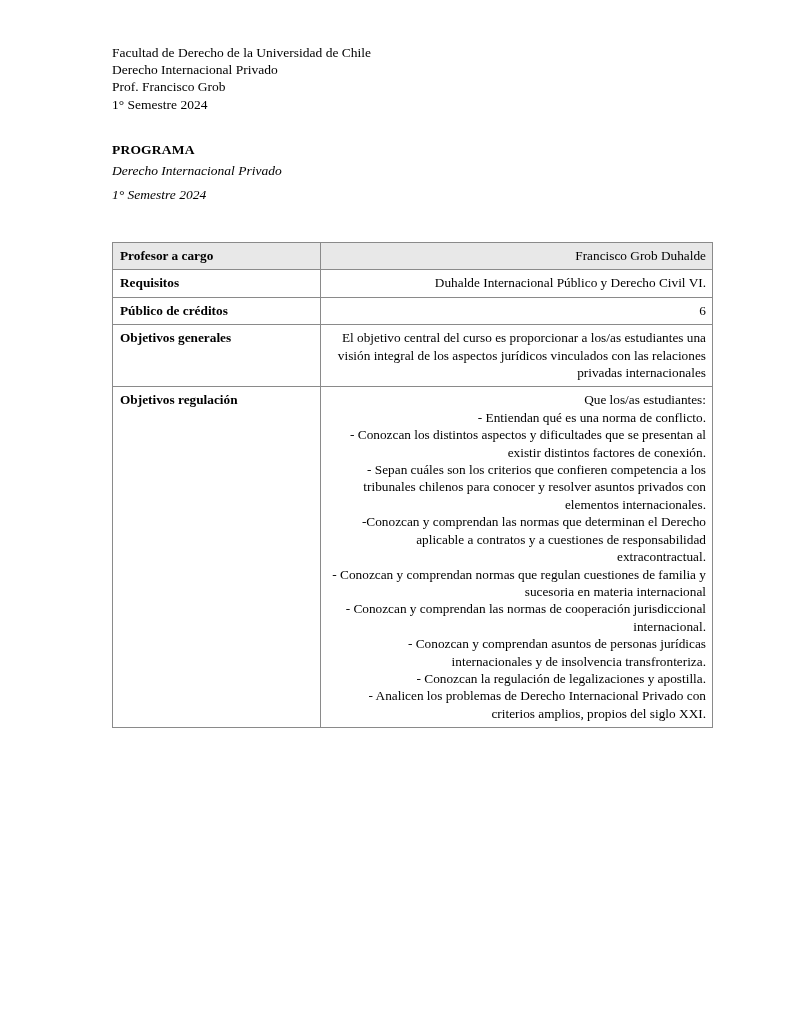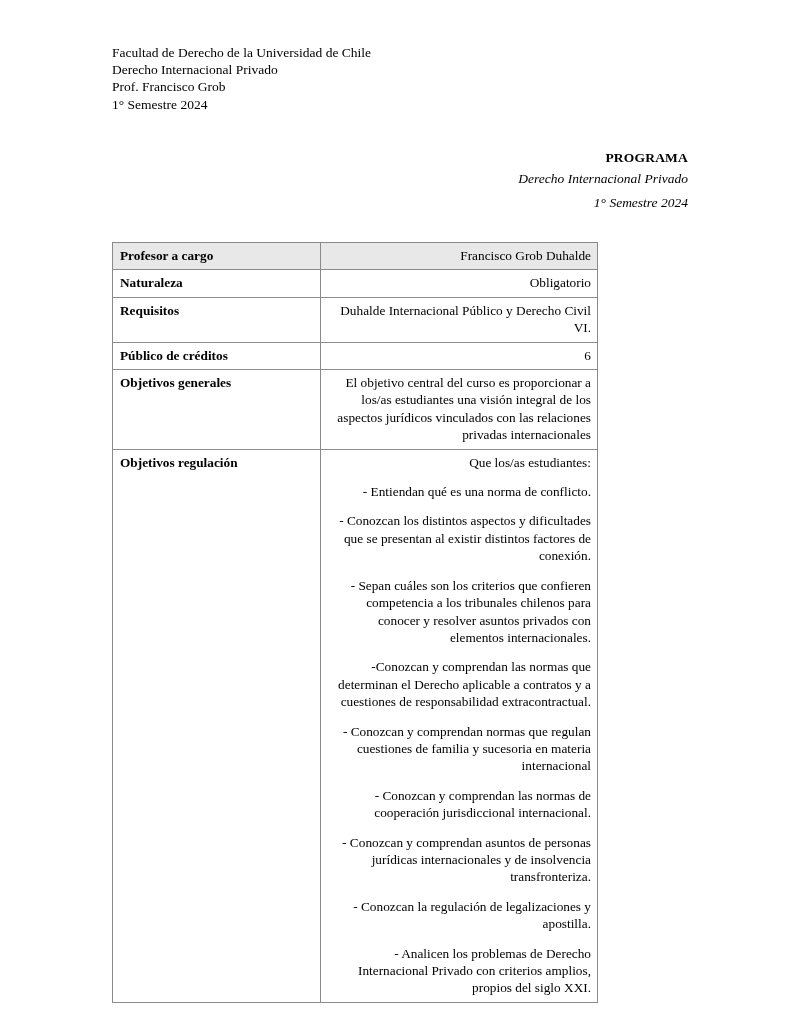--- a/index.html
+++ b/index.html
@@ -29,23 +29,23 @@
     top: 44px;
     font-size: 13.5px;
     line-height: 17.2px;
   }
   .header-line {
     white-space: pre;
   }
   .title-block {
     position: absolute;
     left: 112px;
-    top: 148px;
+    top: 140px;
     width: 576px;
-    text-align: right;
+    text-align: left;
   }
   .title-main {
     font-size: 13.5px;
     font-weight: bold;
     letter-spacing: 0.2px;
     line-height: 19px;
   }
   .title-sub {
     font-size: 13.5px;
     font-style: italic;
@@ -53,21 +53,21 @@
   }
   .title-sub2 {
     font-size: 13.5px;
     font-style: italic;
     line-height: 23px;
   }
   table.program {
     position: absolute;
     left: 112px;
     top: 242px;
-    width: 486px;
+    width: 601px;
     border-collapse: collapse;
     table-layout: fixed;
   }
   table.program td {
     border: 1px solid #8a8a8a;
     vertical-align: top;
     padding: 4px 6px 5px 7px;
     font-size: 13.3px;
     line-height: 17.4px;
   }
@@ -76,21 +76,20 @@
     font-weight: bold;
   }
   tr.shaded td {
     background: #e8e8e8;
   }
   td.value p {
     margin: 0 0 0 0;
     text-align: right;
   }
   td.value p + p {
-    margin-top: 12px;
   }
 </style>
 </head>
 <body>
 
 <div class="page">
 
   <div class="header-block">
     <div class="header-line">Facultad de Derecho de la Universidad de Chile</div>
     <div class="header-line">Derecho Internacional Privado</div>
@@ -103,26 +102,20 @@
     <div class="title-sub">Derecho Internacional Privado</div>
     <div class="title-sub2">1° Semestre 2024</div>
   </div>
 
   <table class="program">
     <tbody>
         <tr class="shaded">
           <td class="label">Profesor a cargo</td>
           <td class="value">
             <p>Francisco Grob Duhalde</p>
-          </td>
-        </tr>
-        <tr>
-          <td class="label">Naturaleza</td>
-          <td class="value">
-            <p>Obligatorio</p>
           </td>
         </tr>
         <tr>
           <td class="label">Requisitos</td>
           <td class="value">
             <p>Duhalde Internacional Público y Derecho Civil VI.</p>
           </td>
         </tr>
         <tr>
           <td class="label">Público de créditos</td>

